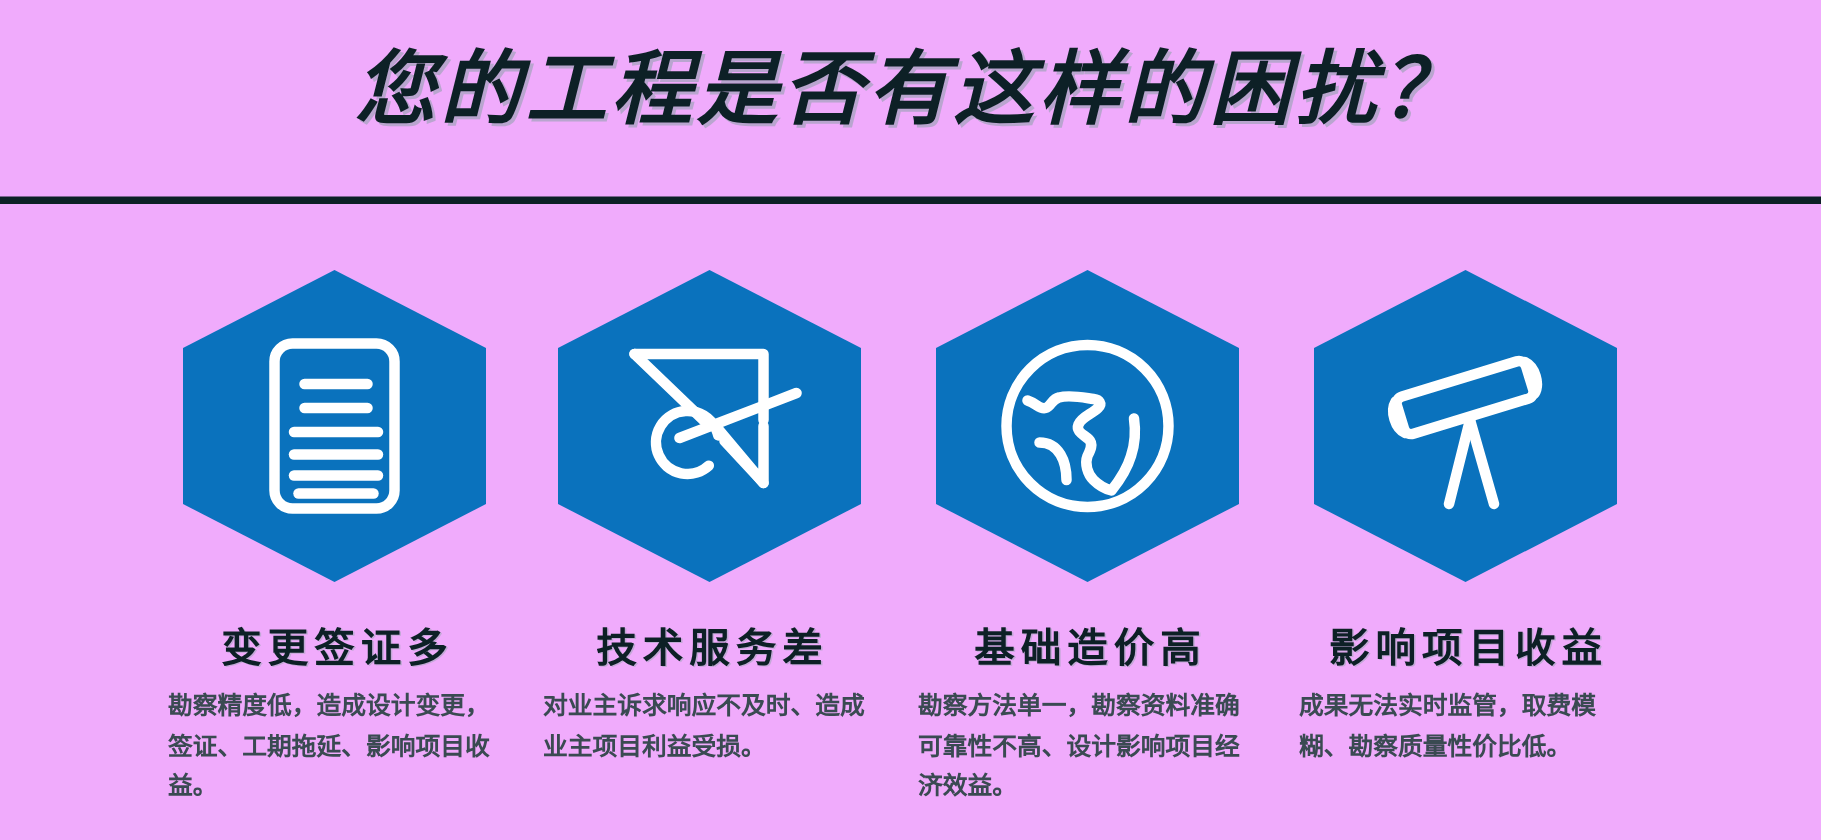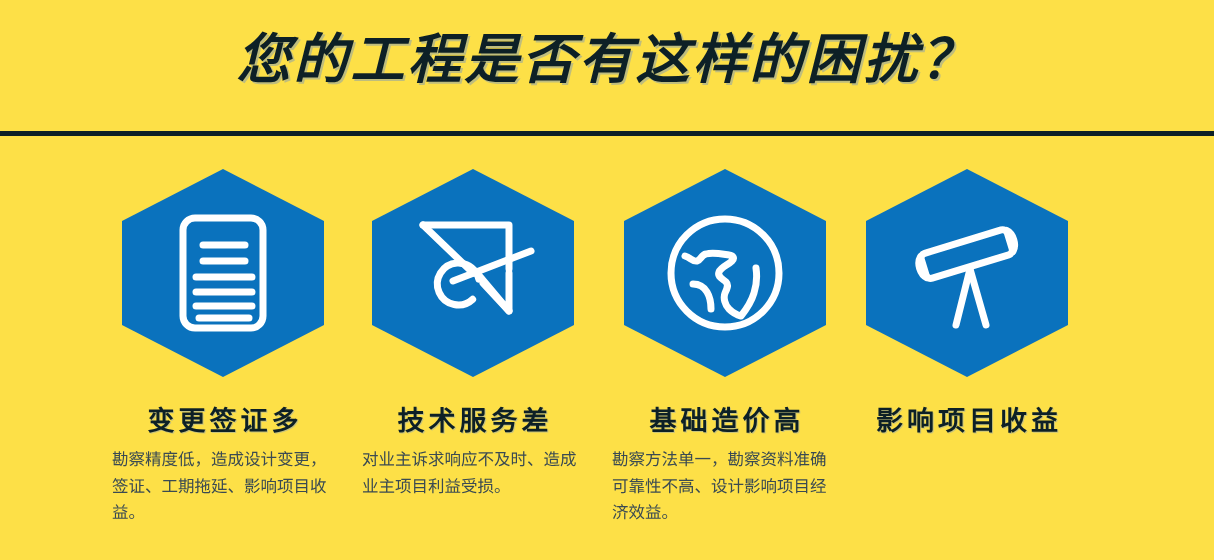--- a/index.html
+++ b/index.html
@@ -52,21 +52,21 @@
     top: 131px;
     left: 0;
     width: 1214px;
     height: 5px;
     background: #0d2026;
   }
 
   
   .cards {
     position: absolute;
-    top: 169px;
+    top: 180px;
     left: 0;
     width: 974px;
     display: flex;
     justify-content: flex-start;
     padding-left: 112px;
   }
 
   .card {
     width: 232px;
     display: flex;
@@ -105,37 +105,37 @@
     text-align: center;
     white-space: nowrap;
     text-indent: 4px;
   }
 
   .card-body {
     margin-top: 9px;
     width: 224px;
     font-family: "DejaVu Sans", "Liberation Sans", sans-serif;
     font-size: 16.5px;
-    font-weight: 400;
+    font-weight: 700;
     line-height: 1.62;
     color: #3a4a52;
     text-align: left;
     letter-spacing: 0px;
   }
 
   
   .card:nth-child(1) .card-body { width: 222px; }
   .card:nth-child(2) .card-body { width: 222px; }
   .card:nth-child(3) .card-body { width: 226px; }
   .card:nth-child(4) .card-body { width: 222px; }
 </style>
 </head>
 <body style="background: rgb(228, 245, 253);">
 
-<div class="page" style="background: #fde047;">
+<div class="page" style="background: #f0abfc;">
 
   <div class="headline-wrap">
     <h1 class="headline" style="color: rgb(13, 32, 38);">您的工程是否有这样的困扰？</h1>
   </div>
 
   <div class="divider" style="background: rgb(13, 32, 38);"></div>
 
   <div class="cards">
 
     <div class="card">
@@ -206,16 +206,17 @@
               <path d="M18 32 A9 13 0 0 0 18 54"></path>
               <path d="M108 32 A9 13 0 0 1 108 54"></path>
             </g>
 
             <line x1="66" y1="58" x2="52" y2="114"></line>
             <line x1="66" y1="58" x2="82" y2="114"></line>
           </svg>
         </span>
       </div>
       <div class="card-title" style="color: rgb(13, 32, 38);">影响项目收益</div>
+      <p class="card-body" style="color: rgb(58, 74, 82);">成果无法实时监管，取费模糊、勘察质量性价比低。</p>
     </div>
 
   </div>
 </div>
 
 </body></html>

